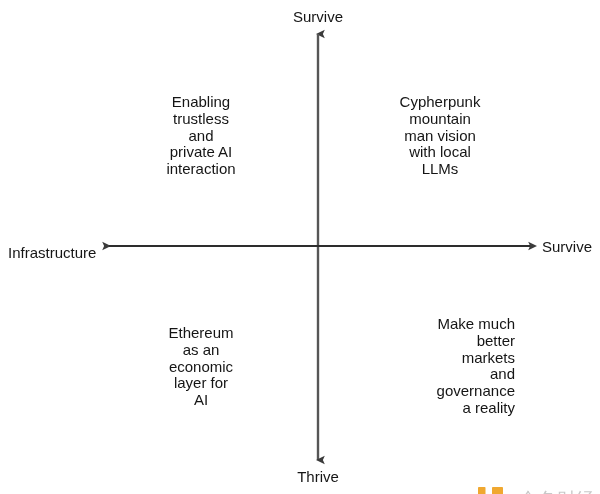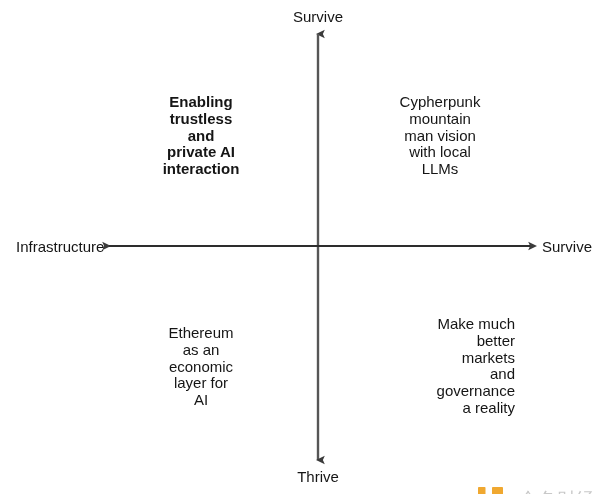--- a/index.html
+++ b/index.html
@@ -48,43 +48,41 @@
     text-align: center;
   }
   #label-thrive {
     left: 0;
     top: 468px;
     width: 636px;
     text-align: center;
   }
   #label-infrastructure {
     left: 8px;
-    top: 238px;
-    margin-left: 8px;
+    top: 244px;
   }
   #label-impact {
     left: 542px;
     top: 238px;
   }
 
   .quadrant-text {
     position: absolute;
     text-align: center;
     font-size: 15px;
     line-height: 16.8px;
     color: #151515;
     font-family: "Liberation Sans", sans-serif;
     white-space: pre-line;
   }
 
   #quadrant-top-left {
     left: 126px;
     top: 94px;
     width: 150px;
-    font-weight: bold;
   }
   #quadrant-top-right {
     left: 365px;
     top: 94px;
     width: 150px;
   }
   #quadrant-bottom-left {
     left: 126px;
     top: 325px;
     width: 150px;

